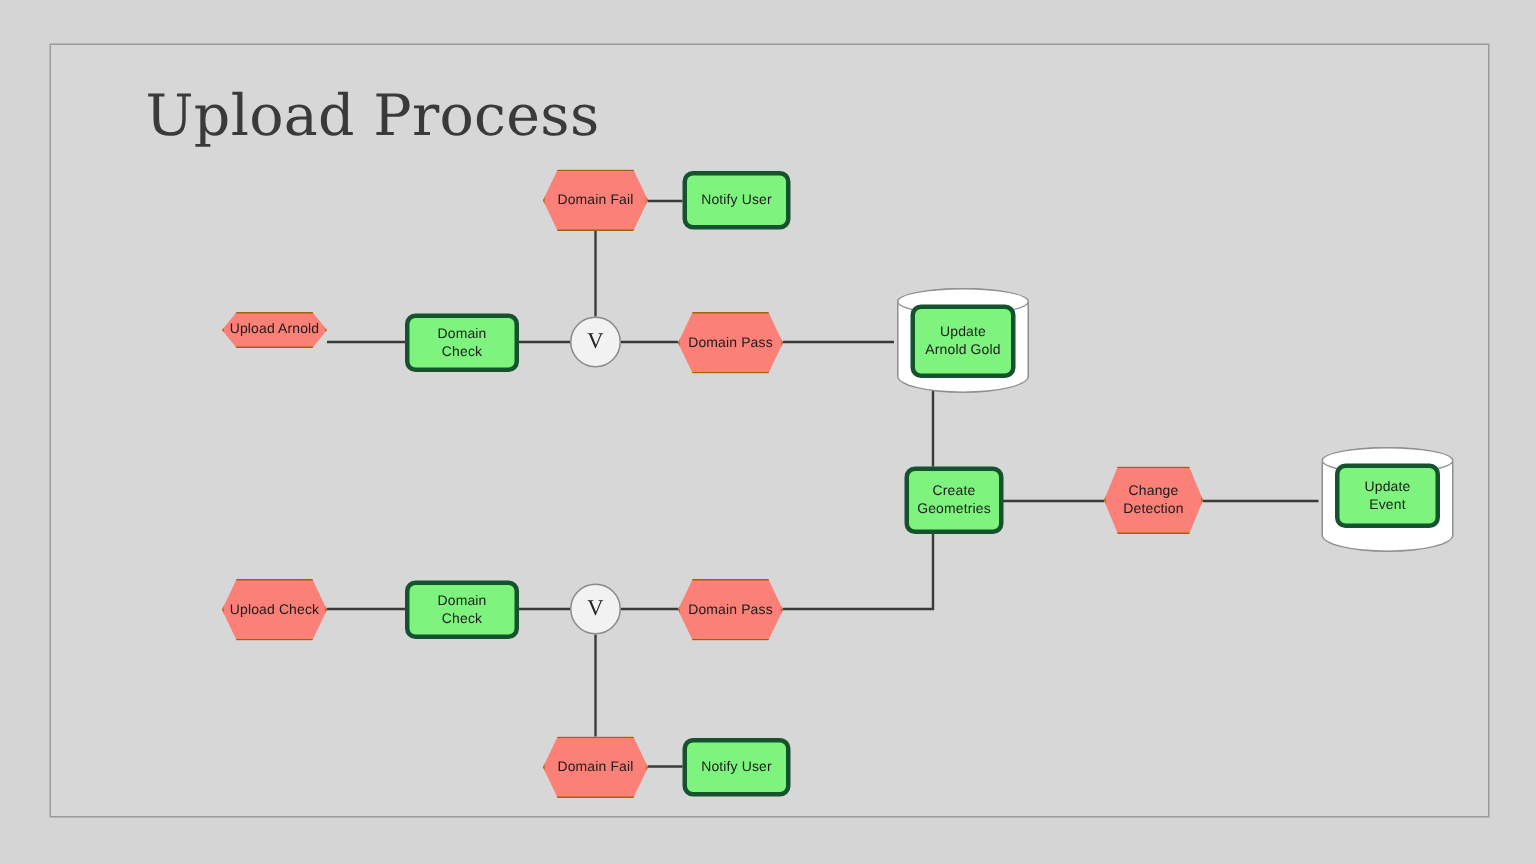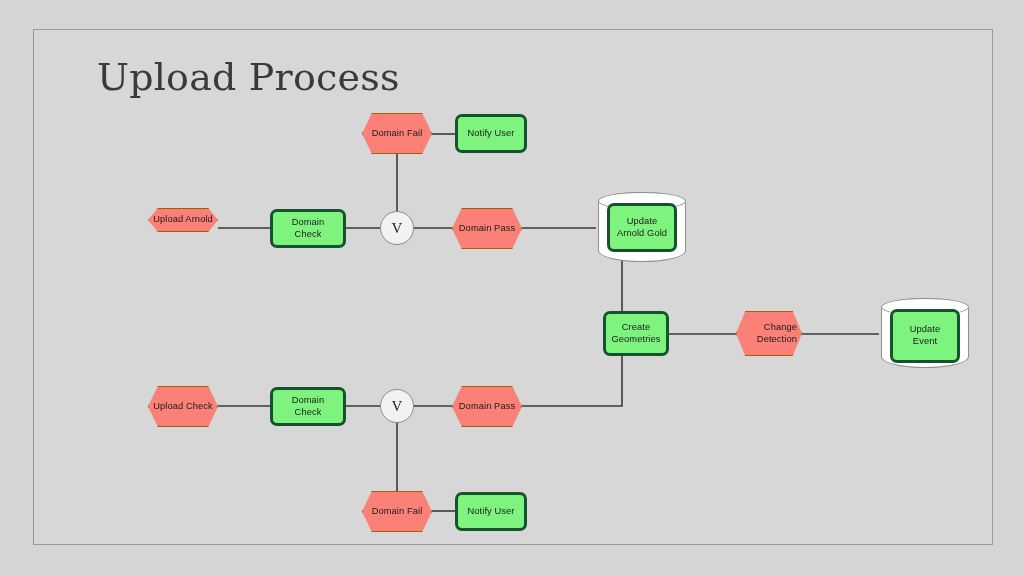--- a/index.html
+++ b/index.html
@@ -154,27 +154,27 @@
       <div class="db-wrap" style="left: 578px; top: 192px; width: 88px; height: 70px;">
         <div class="db-body"></div>
         <div class="db-top"></div>
         <div class="node rect db-label" style="left: 9px; top: 11px; width: 70px; height: 49px;">
           <span class="lbl">Update Arnold Gold</span>
         </div>
       </div>
       <div class="node rect" style="left: 589px; top: 311px; width: 66px; height: 45px; margin-left: 14px;">
         <span class="lbl">Create Geometries</span>
       </div>
-      <div class="node hex" style="left: 736px; top: 311px; width: 66px; height: 45px; text-align: right;">
+      <div class="node hex" style="left: 736px; top: 311px; width: 66px; height: 45px;">
         <span class="lbl">Change Detection</span>
       </div>
       <div class="db-wrap" style="left: 861px; top: 298px; width: 88px; height: 70px;">
         <div class="db-body"></div>
         <div class="db-top"></div>
-        <div class="node rect db-label" style="left: 9px; top: 11px; width: 70px; height: 54px;">
+        <div class="node rect db-label" style="left: 9px; top: 11px; width: 70px; height: 43px;">
           <span class="lbl">Update Event</span>
         </div>
       </div>
       <div class="node hex" style="left: 148px; top: 386px; width: 70px; height: 41px;">
         <span class="lbl">Upload Check</span>
       </div>
       <div class="node rect" style="left: 270px; top: 387px; width: 76px; height: 39px;">
         <span class="lbl">Domain Check</span>
       </div>
       <div class="node circle" style="left: 380px; top: 389px; width: 34px; height: 34px;">

